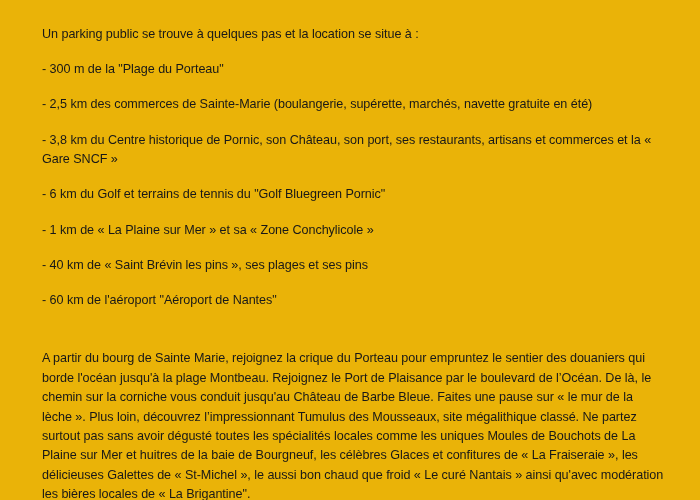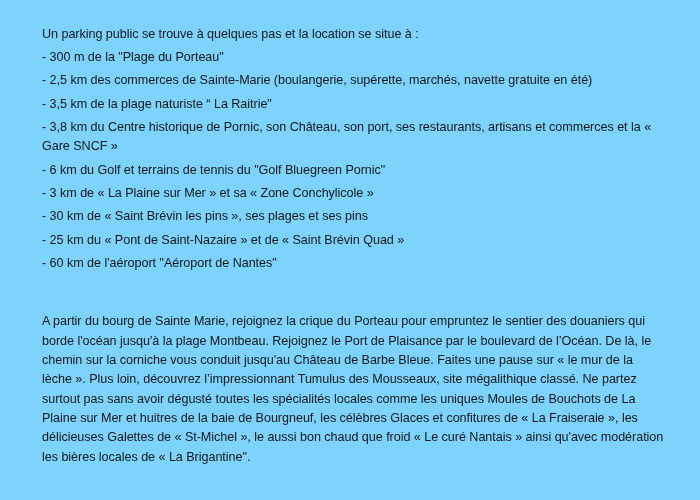--- a/index.html
+++ b/index.html
@@ -11,21 +11,21 @@
     width: 700px;
     height: 500px;
     overflow: hidden;
     font-family: "Liberation Sans", sans-serif;
     color: #1a1a1a;
   }
   #page {
     position: relative;
     width: 700px;
     height: 500px;
-    background: #7dd3fc;
+    background: #eab308;
     overflow: hidden;
   }
   
   .doc-body {
     position: absolute;
     left: 42px;
     top: -14px;           
     width: 622px;
     font-size: 12.6px;
     line-height: 19.35px;
@@ -33,21 +33,21 @@
     color: #181818;
     -webkit-font-smoothing: antialiased;
   }
   p.para {
     margin: 0;
     padding: 0;
     text-align: left;
     white-space: normal;
   }
   p.para + p.para {
-    margin-top: 4px;
+    margin-top: 16px;
   }
   .spacer-line {
     display: block;
     height: 19.35px;
   }
 </style>
 </head>
 <body>
 
 <div id="page">
@@ -58,32 +58,30 @@
     <span class="spacer-line"></span>
 
     <p class="para">Un parking public se trouve à quelques pas et la location se situe à :</p>
 
     <p class="para">- 300 m de la "Plage du Porteau"</p>
 
 
     <p class="para">- 2,5 km des commerces de Sainte-Marie (boulangerie, supérette, marchés, navette gratuite en été)</p>
 
 
-    <p class="para">- 3,5 km de la plage naturiste “ La Raitrie"</p>
 
     <p class="para">- 3,8 km du Centre historique de Pornic, son Château, son port, ses restaurants, artisans et commerces et la « Gare SNCF »</p>
 
     <p class="para">- 6 km du Golf et terrains de tennis du "Golf Bluegreen Pornic"</p>
 
-    <p class="para">- 3 km de « La Plaine sur Mer » et sa « Zone Conchylicole »</p>
+    <p class="para">- 1 km de « La Plaine sur Mer » et sa « Zone Conchylicole »</p>
 
 
-    <p class="para">- 30 km de « Saint Brévin les pins », ses plages et ses pins</p>
+    <p class="para">- 40 km de « Saint Brévin les pins », ses plages et ses pins</p>
 
-    <p class="para">- 25 km du « Pont de Saint-Nazaire » et de « Saint Brévin Quad »</p>
 
     <p class="para">- 60 km de l'aéroport "Aéroport de Nantes"</p>
 
     <span class="spacer-line"></span>
     <span class="spacer-line"></span>
 
     <p class="para">A partir du bourg de Sainte Marie, rejoignez la crique du Porteau pour empruntez le sentier des douaniers qui borde l'océan jusqu'à la plage Montbeau. Rejoignez le Port de Plaisance par le boulevard de l’Océan. De là, le chemin sur la corniche vous conduit jusqu'au Château de Barbe Bleue. Faites une pause sur « le mur de la lèche ». Plus loin, découvrez l’impressionnant Tumulus des Mousseaux, site mégalithique classé. Ne partez surtout pas sans avoir dégusté toutes les spécialités locales comme les uniques Moules de Bouchots de La Plaine sur Mer et huitres de la baie de Bourgneuf, les célèbres Glaces et confitures de « La Fraiseraie », les délicieuses Galettes de « St-Michel », le aussi bon chaud que froid « Le curé Nantais » ainsi qu'avec modération les bières locales de « La Brigantine".</p>
 
   </div>
 </div>

